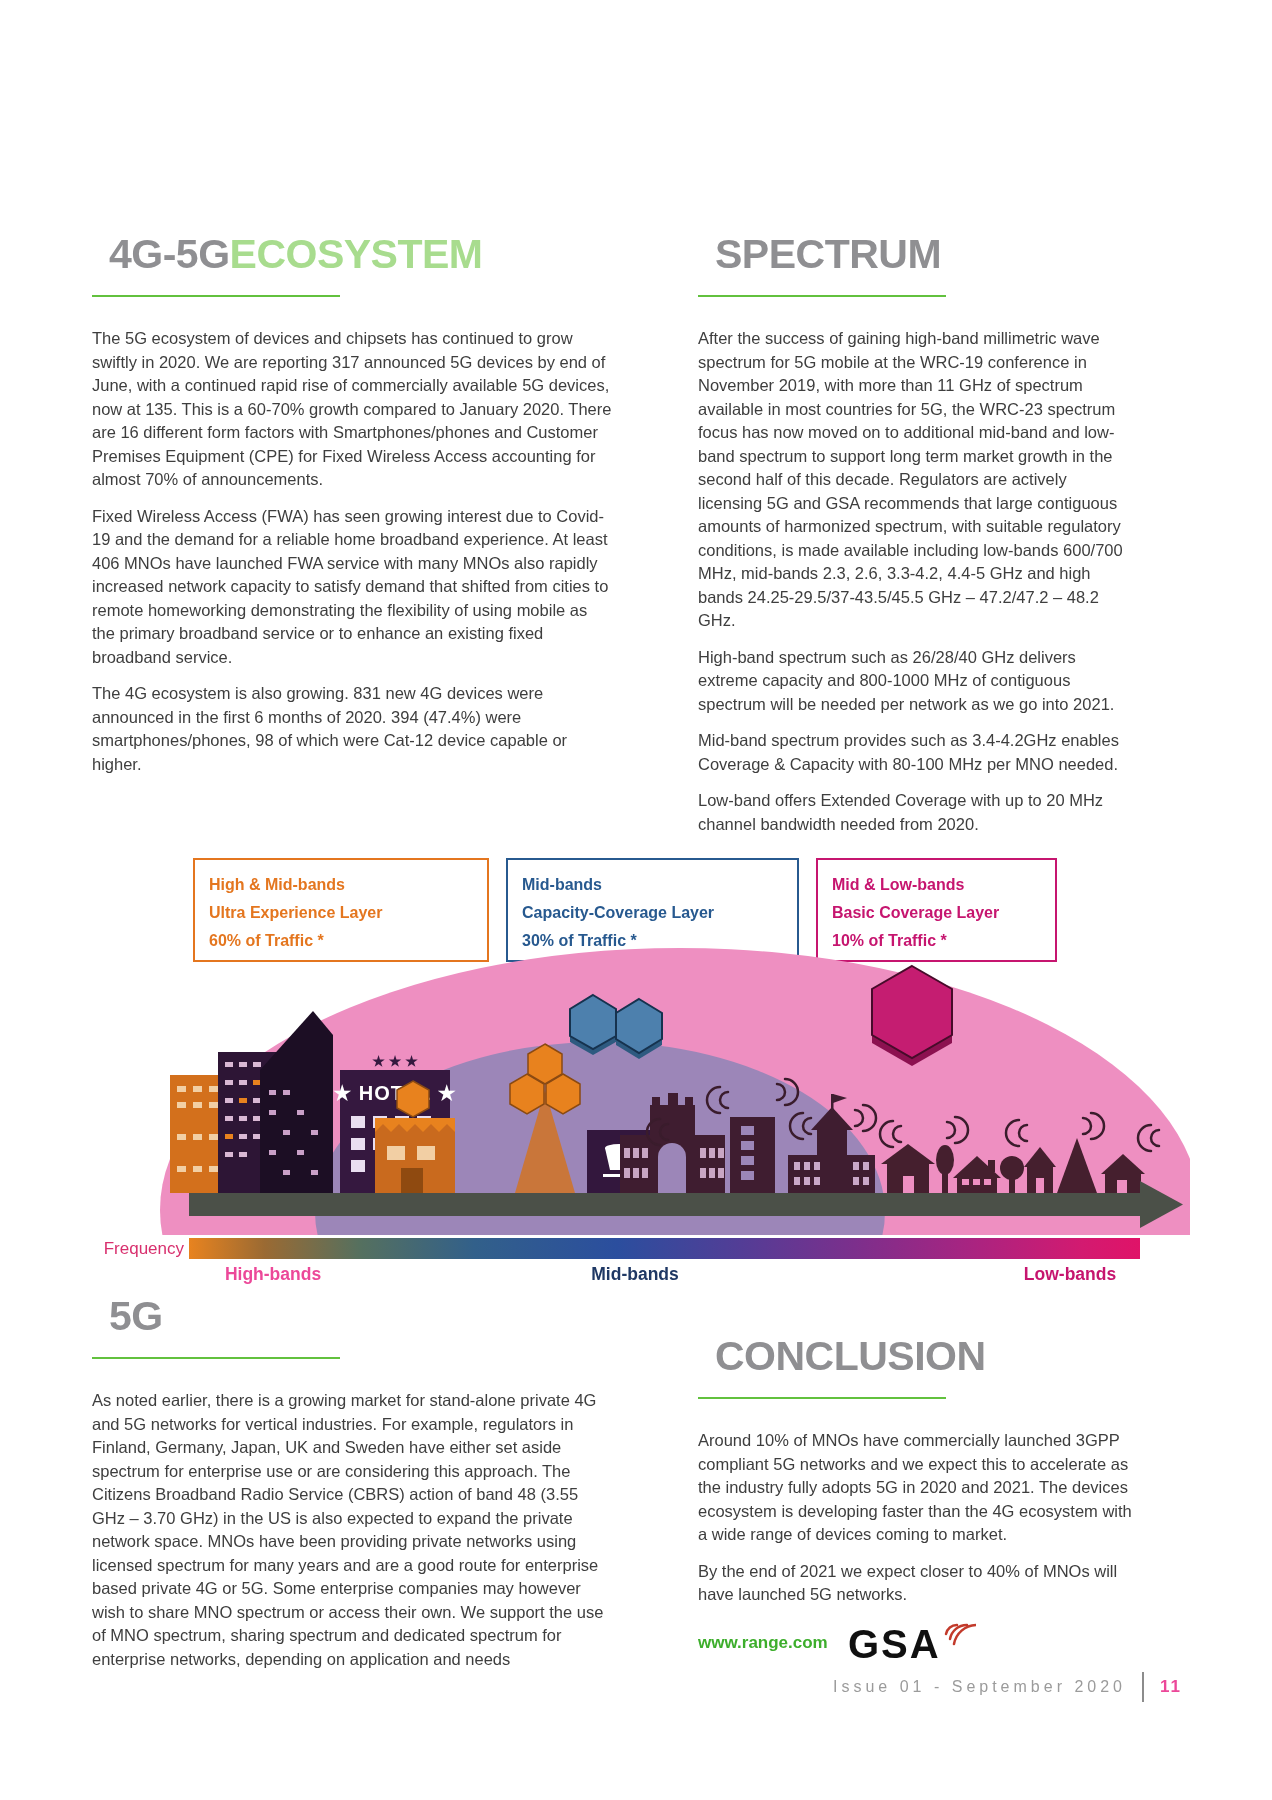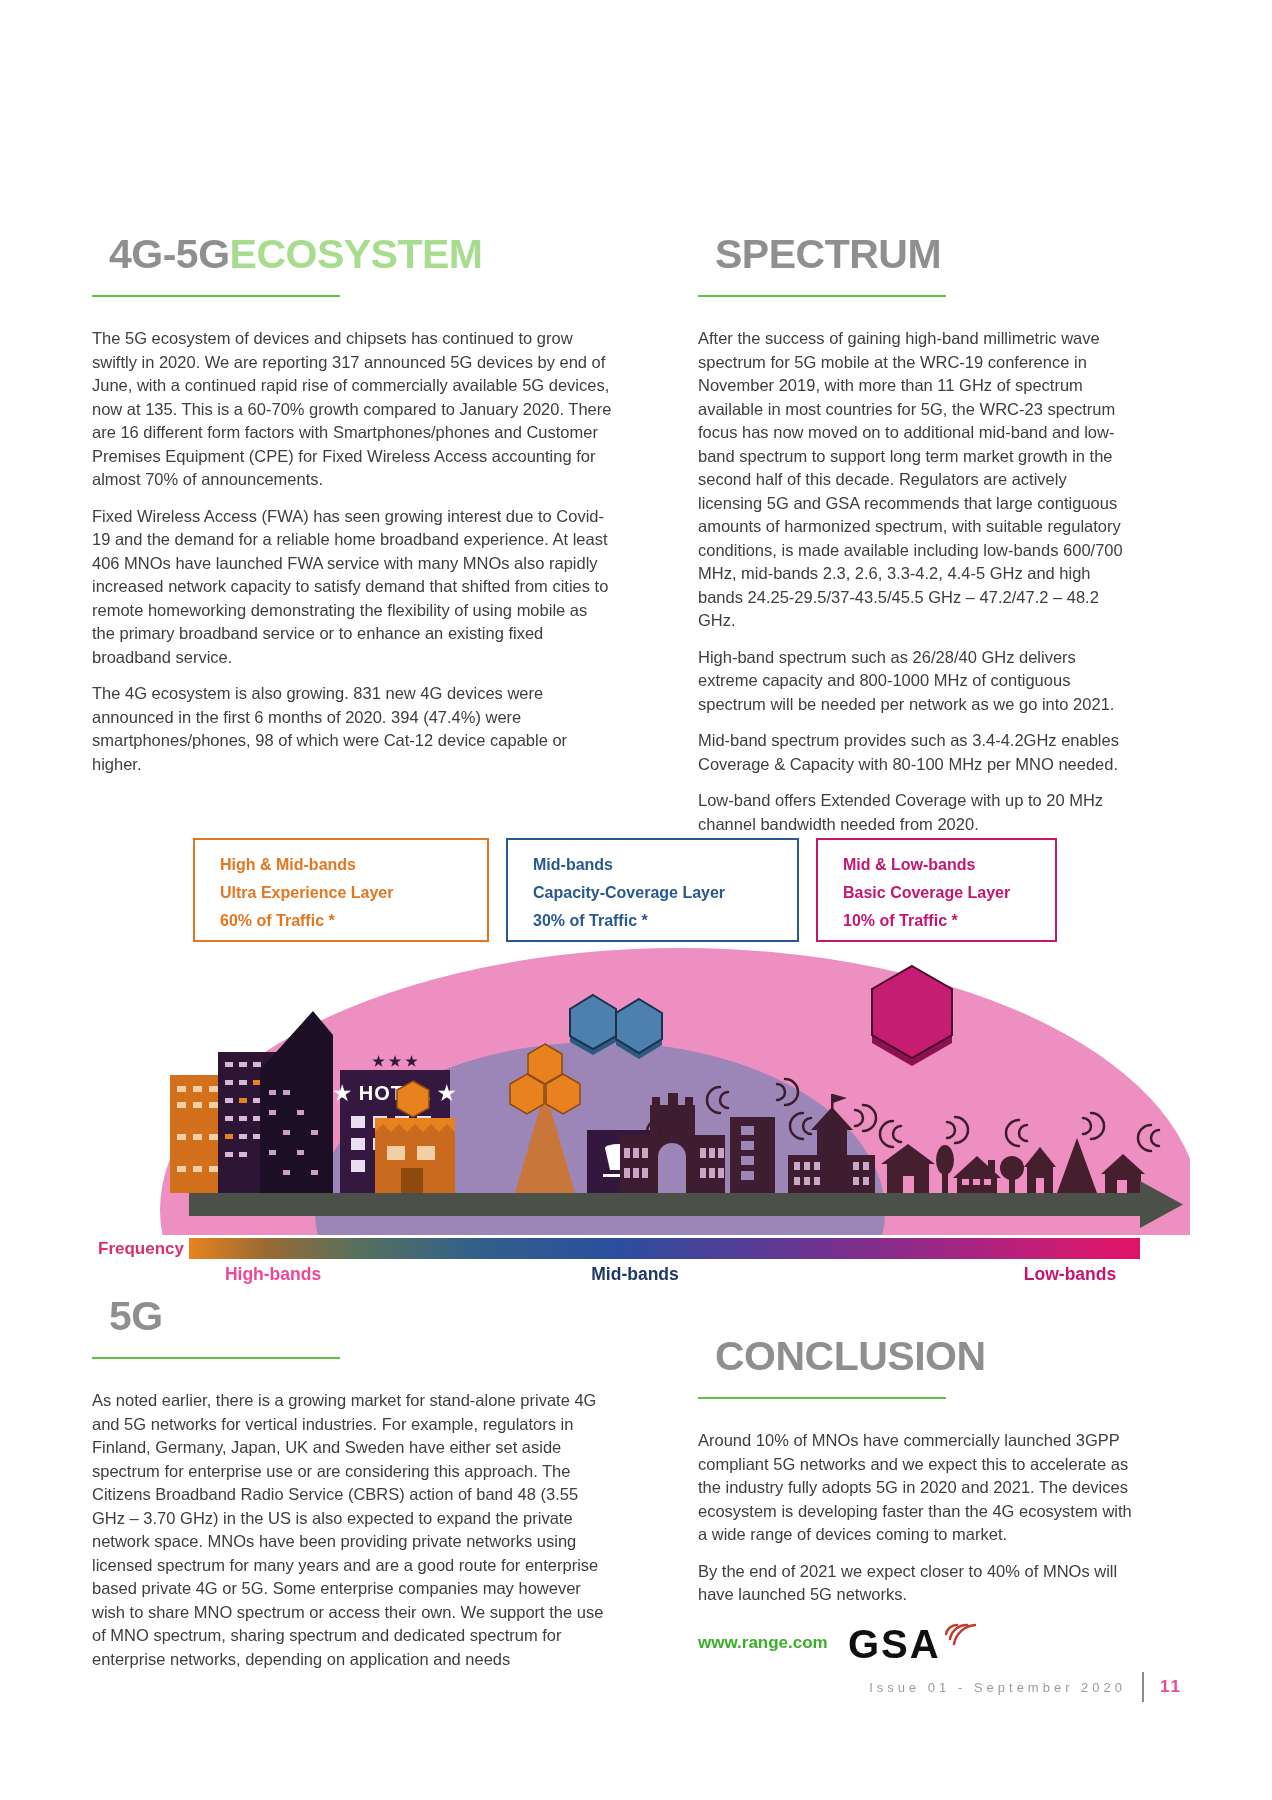--- a/index.html
+++ b/index.html
@@ -8,40 +8,40 @@
   .col{position:absolute;}
   .col-top-left{left:92px;top:214px;width:520px;}
   .col-top-right{left:698px;top:214px;width:434px;}
   .col-bot-left{left:92px;top:1276px;width:520px;}
   .col-bot-right{left:698px;top:1316px;width:434px;}
   h1{margin:17px;font-size:41px;font-weight:700;color:#8f8f92;letter-spacing:-.5px;line-height:47px;}
   h1 .t-green{color:#a8dc8e;}
   .rule{width:248px;height:2px;background:#62c13e;margin:14px 0 30px;}
   .bodytext p{margin:4px 0 13px;font-size:16.5px;line-height:23.5px;color:#3e3e3e;}
   
-  .layer-box{position:absolute;border:2px solid;padding:11px 25px;box-sizing:border-box;background:#fff;}
+  .layer-box{position:absolute;border:2px solid;padding:11px 14px;box-sizing:border-box;background:#fff;margin-top:20px;}
   .layer-box div{font-size:16px;font-weight:700;line-height:28px;white-space:nowrap;}
   .box-high{left:193px;top:838px;width:296px;height:104px;border-color:#e4761f;color:#e4761f;}
   .box-mid{left:506px;top:838px;width:293px;height:104px;border-color:#27598f;color:#27598f;}
   .box-low{left:816px;top:838px;width:241px;height:104px;border-color:#c6156f;color:#c6156f;}
   .freq-label{position:absolute;left:88px;top:1238px;width:96px;text-align:right;
-              font-size:17px;font-weight:700;color:#d8306e;line-height:21px;}
+              font-size:17px;font-weight:400;color:#d8306e;line-height:21px;}
   .freq-bar{position:absolute;left:189px;top:1238px;width:951px;height:21px;
             background:linear-gradient(90deg,#e8831f 0%,#9a6a33 8%,#55705f 18%,#32608a 30%,
              #2b4e9e 45%,#533d96 58%,#7c2f8c 70%,#a82481 82%,#d31a70 94%,#e01368 100%);}
   .band-label{position:absolute;top:1264px;width:170px;text-align:center;font-size:17.5px;font-weight:700;}
   .band-high{left:188px;color:#ec4899;}
   .band-mid{left:550px;color:#1f3864;}
   .band-low{left:985px;color:#c6156f;}
   
   .logo-row{display:flex;align-items:center;gap:18px;margin-top:8px;}
   .site-link{font-size:17px;font-weight:700;color:#3dae2c;text-decoration:none;}
   
   .footer{position:absolute;top:1672px;right:90px;display:flex;align-items:center;gap:16px;}
-  .footer .issue{font-size:13px;color:#9b9b9b;letter-spacing:4px;}
+  .footer .issue{font-size:16px;color:#9b9b9b;letter-spacing:4px;}
   .footer .sep{width:2px;height:30px;background:#8c8c8c;}
   .footer .pageno{font-size:17px;font-weight:700;color:#ec4899;letter-spacing:2px;}
   svg text{font-family:"Liberation Sans",sans-serif;}
 </style>
 </head>
 <body>
 
 <div class="page">
 
   <div class="col col-top-left">

